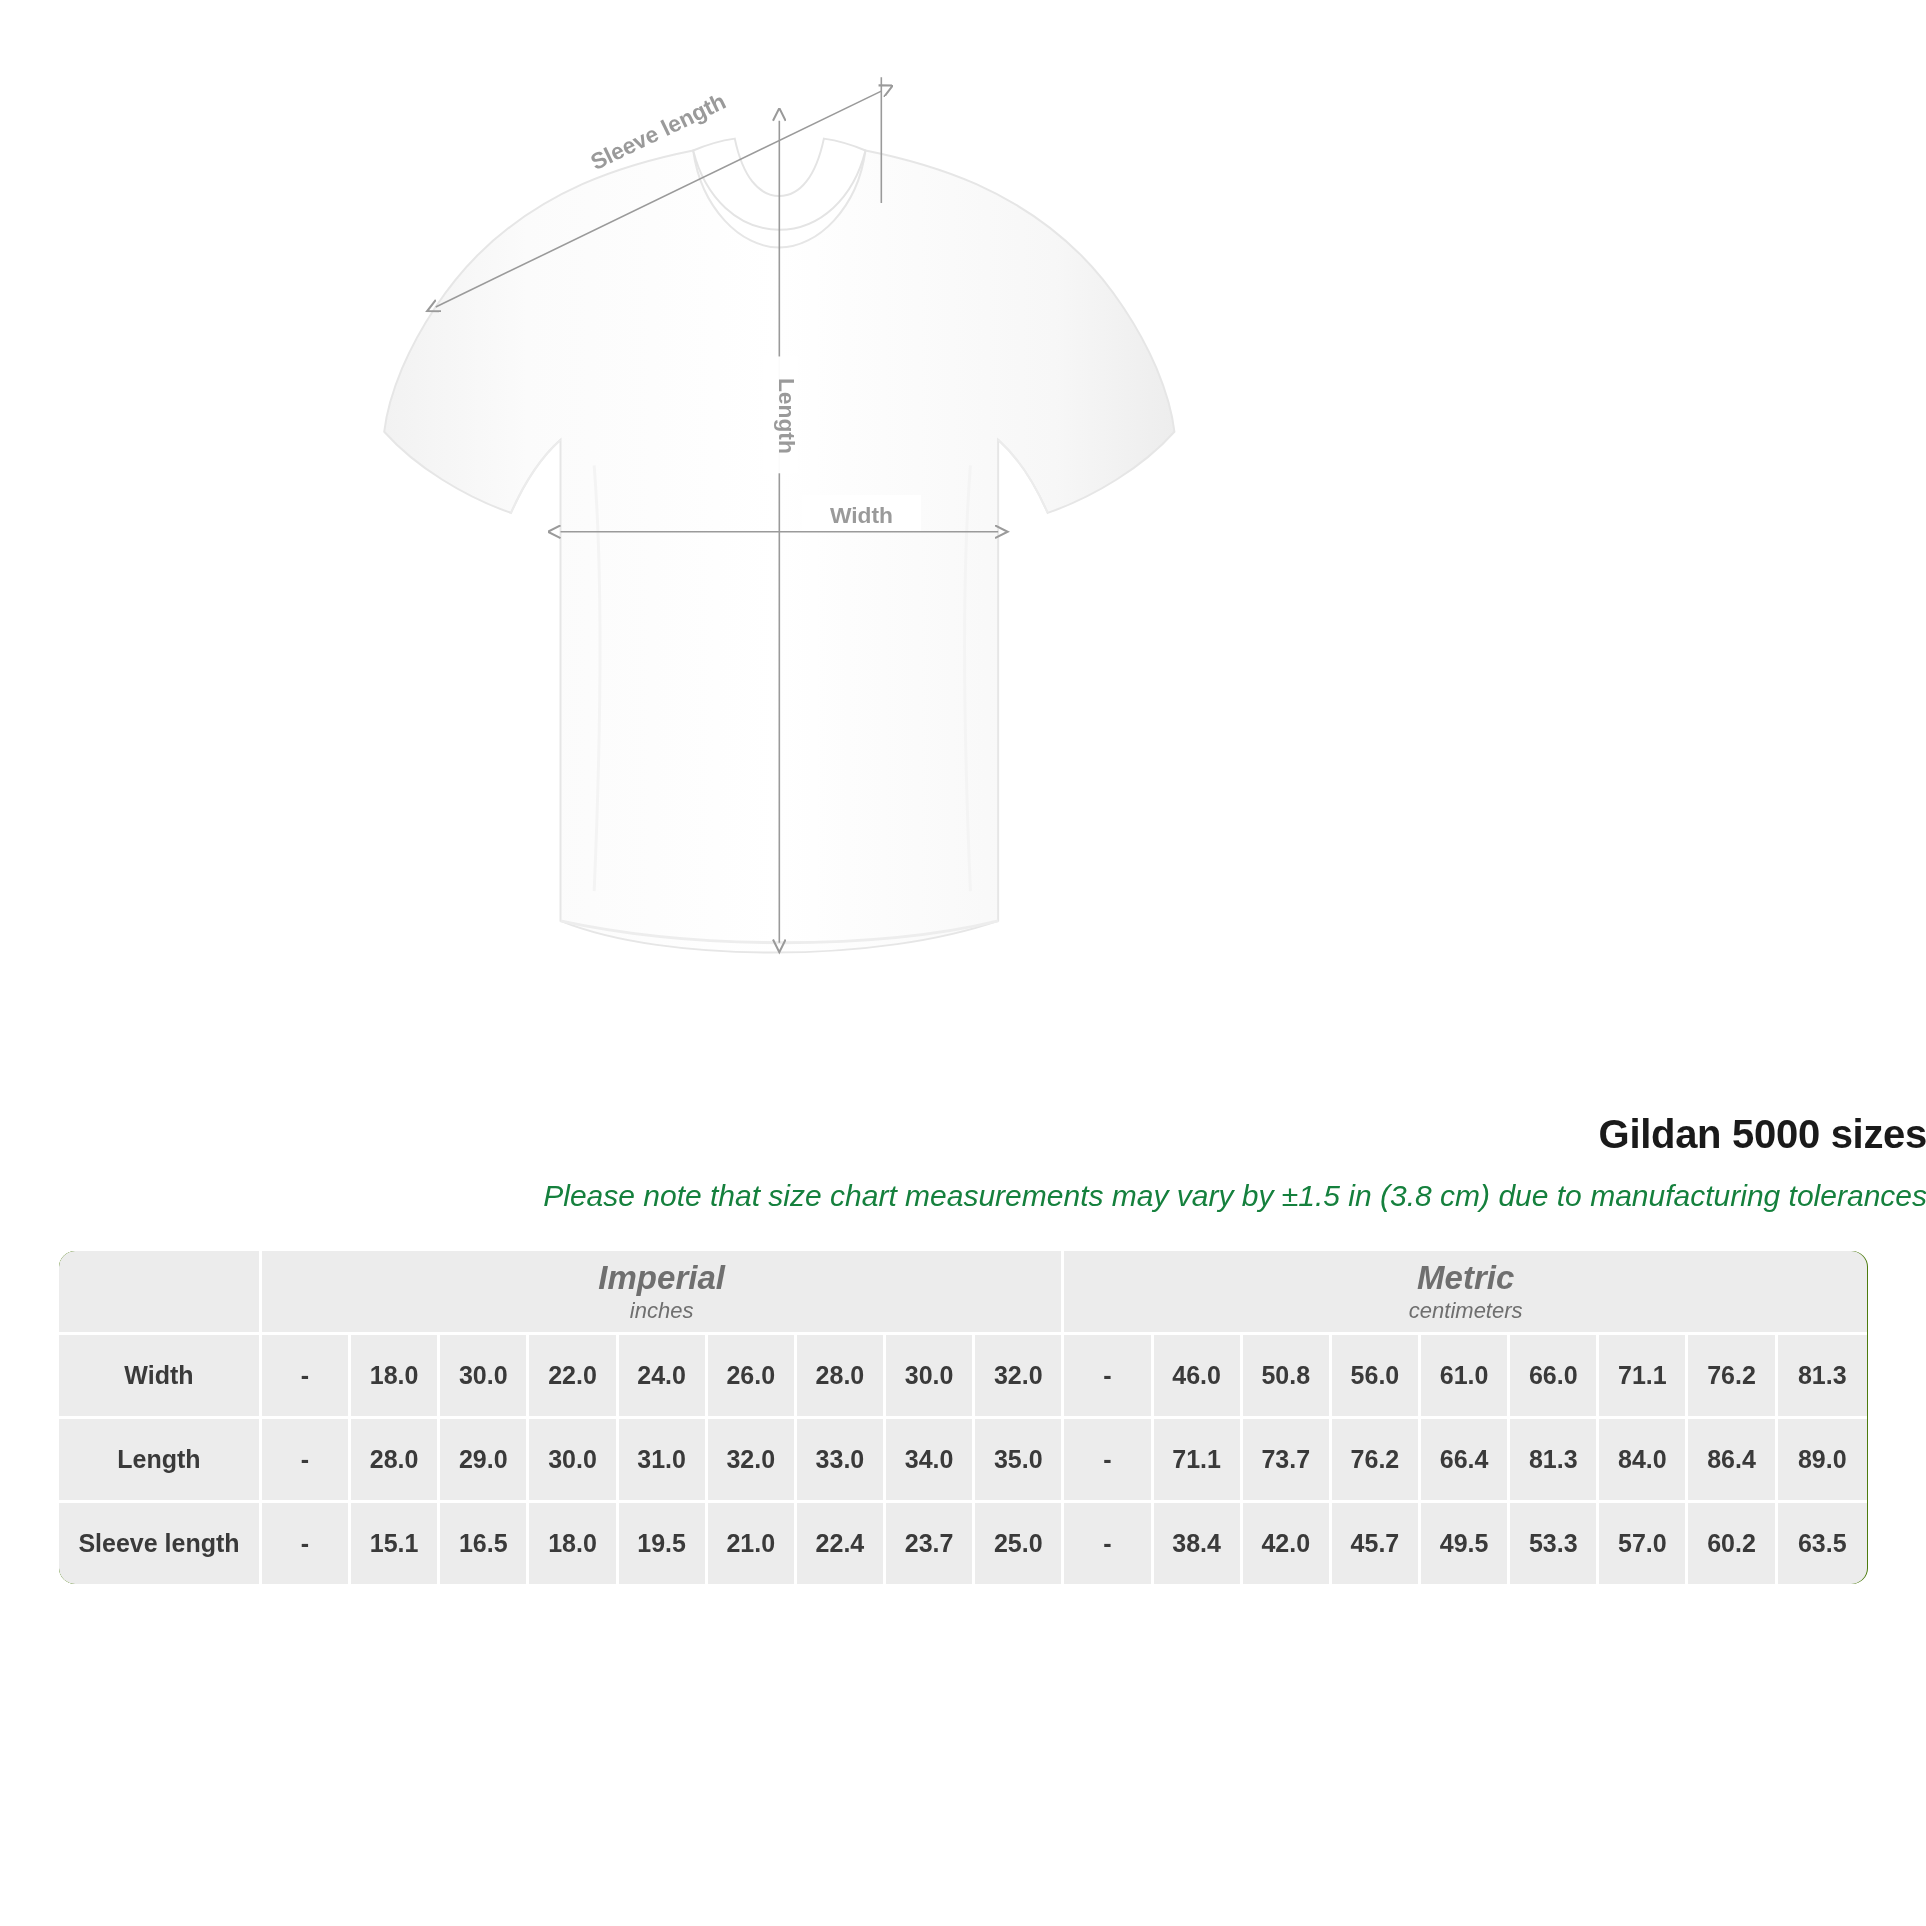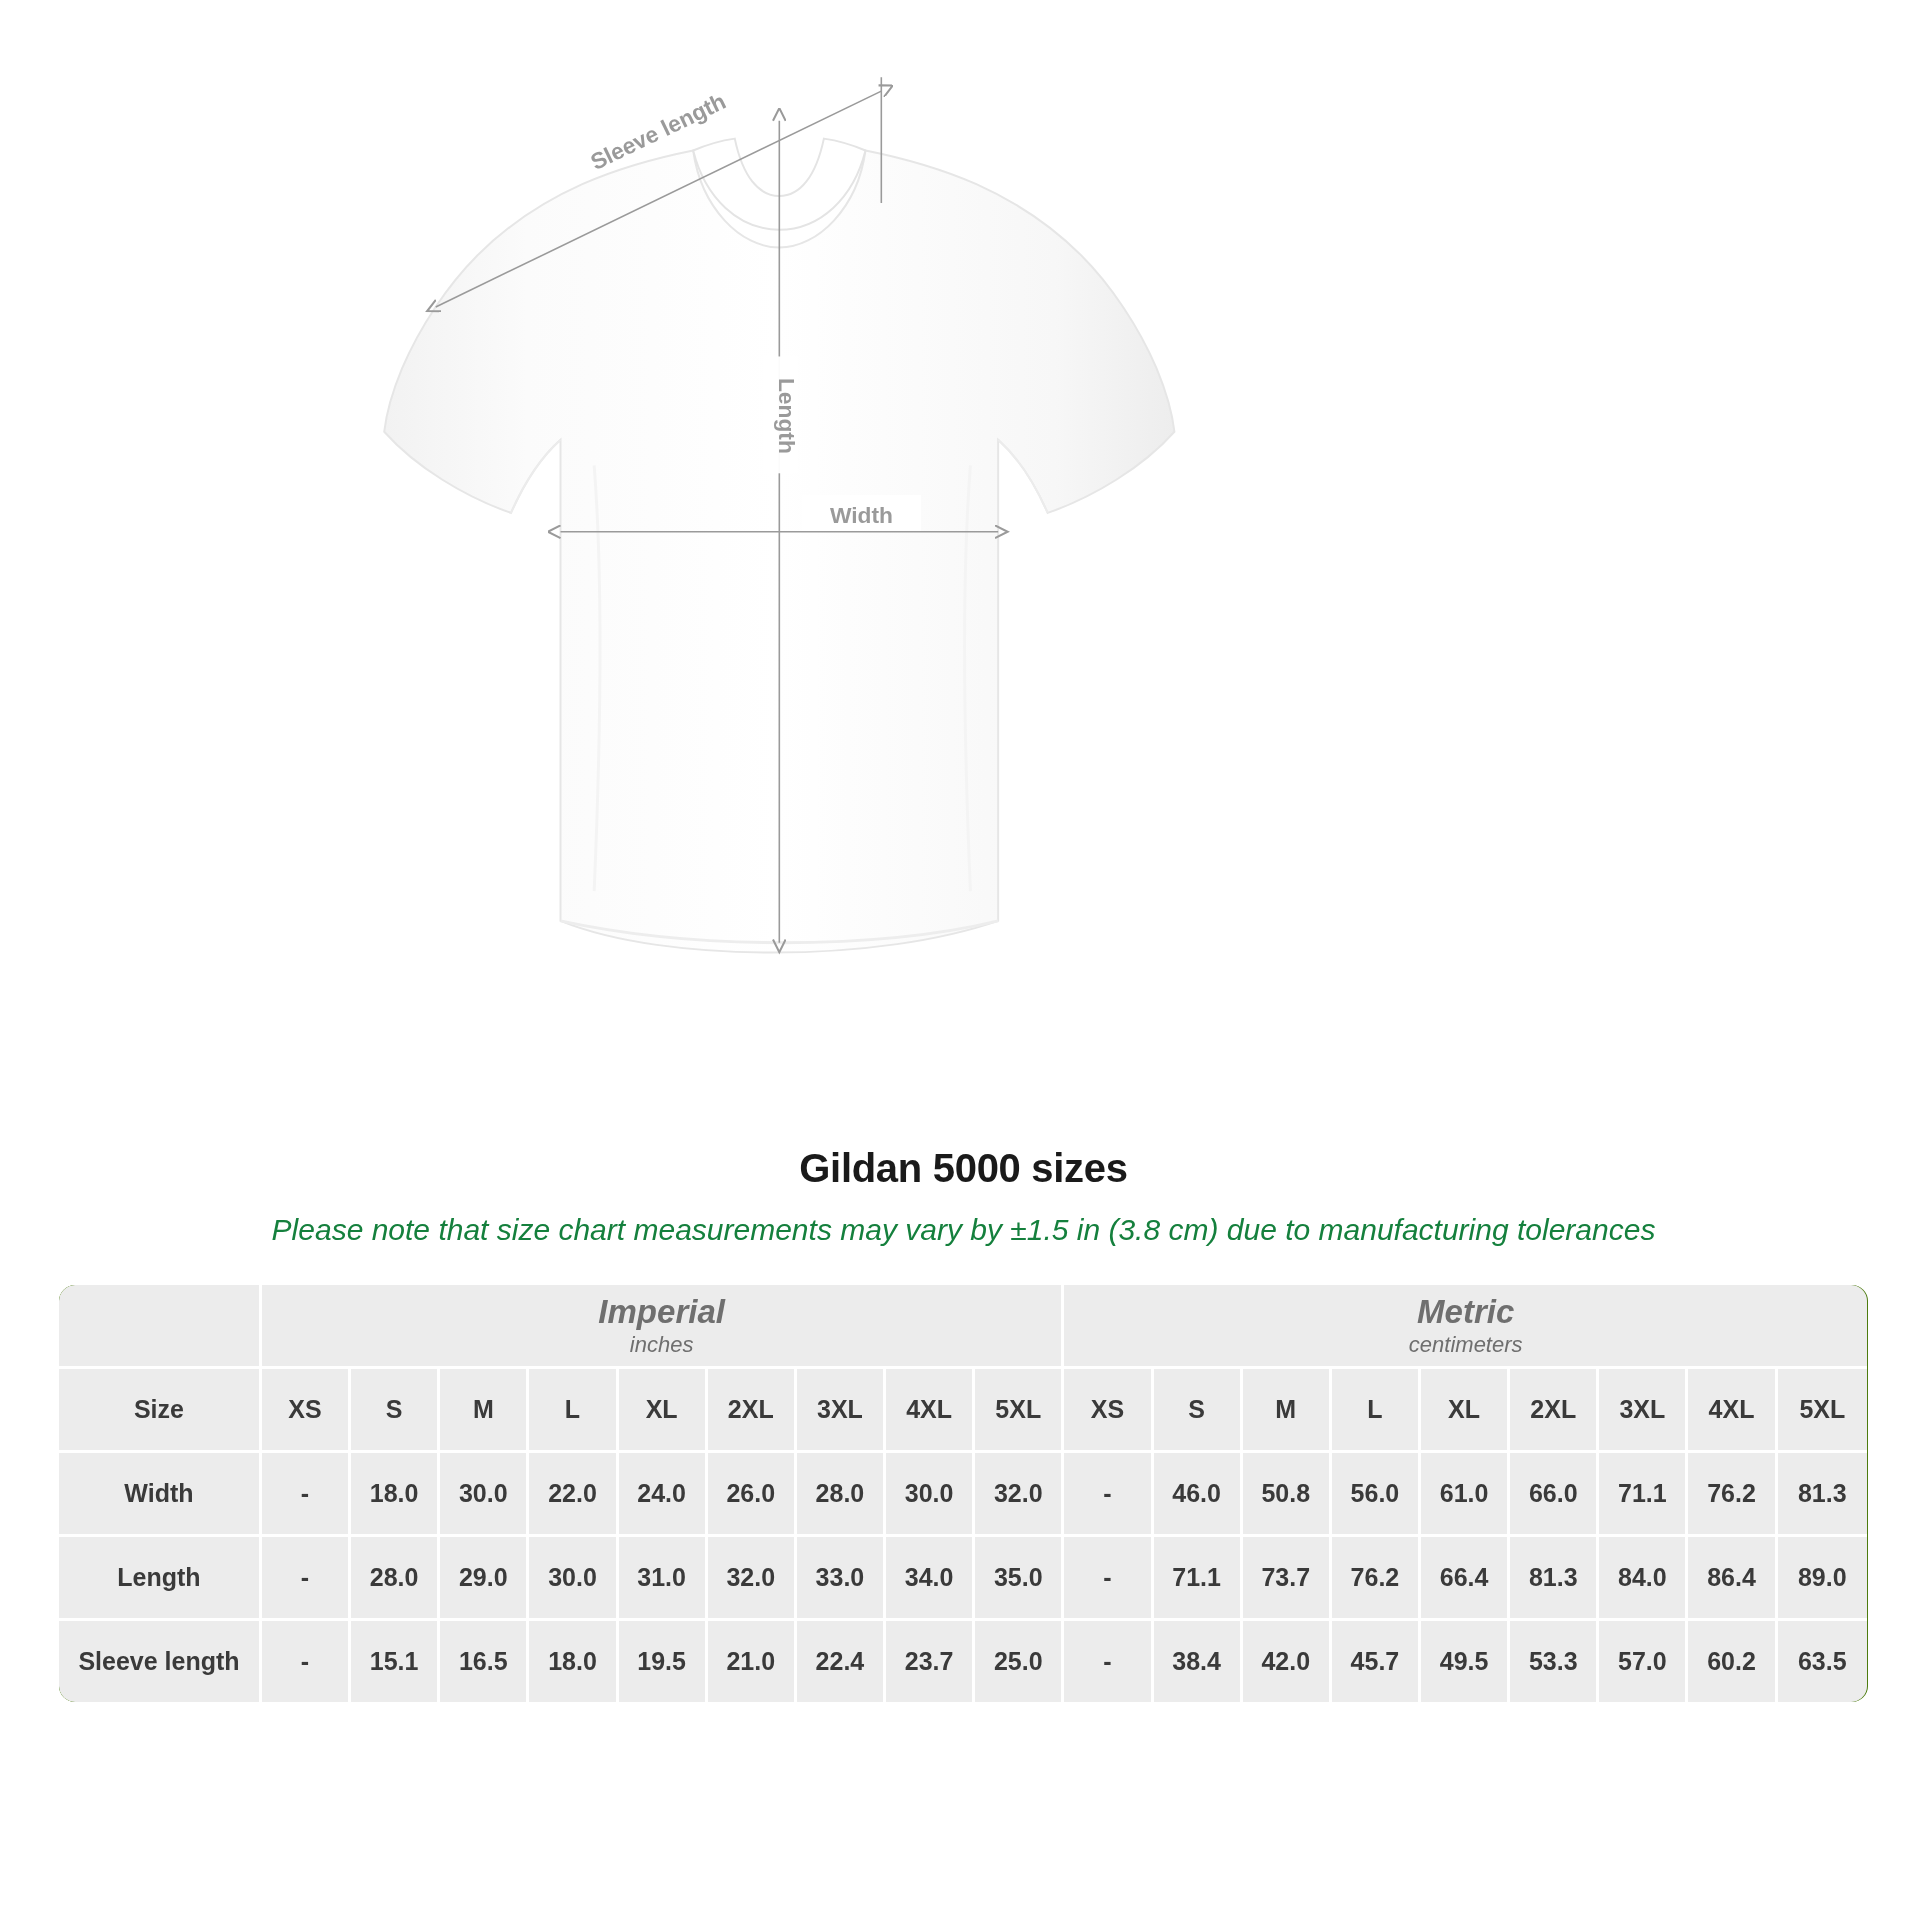--- a/index.html
+++ b/index.html
@@ -29,22 +29,22 @@
     height: 1109px;
   }
   .shirt-svg {
     position: absolute;
     left: 0;
     top: 0;
   }
 
   
   .title-block {
-    text-align: center;
-    margin-top: 37px;
+    text-align: right;
+    margin-top: 3px;
   }
   .chart-title {
     font-size: 40px;
     font-weight: bold;
     color: #1a1a1a;
     letter-spacing: -0.3px;
   }
   .chart-note {
     font-size: 30px;
     font-style: italic;
@@ -233,41 +233,20 @@
           <td class="unit-head" colspan="9">
             <div class="unit-title">Imperial</div>
             <div class="unit-sub">inches</div>
           </td>
           <td class="unit-head" colspan="9">
             <div class="unit-title">Metric</div>
             <div class="unit-sub">centimeters</div>
           </td>
         </tr>
 
-        <tr class="size-head">
-          <td class="row-label">Size</td>
-          <td>XS</td>
-          <td>S</td>
-          <td>M</td>
-          <td>L</td>
-          <td>XL</td>
-          <td>2XL</td>
-          <td>3XL</td>
-          <td>4XL</td>
-          <td>5XL</td>
-          <td>XS</td>
-          <td>S</td>
-          <td>M</td>
-          <td>L</td>
-          <td>XL</td>
-          <td>2XL</td>
-          <td>3XL</td>
-          <td>4XL</td>
-          <td>5XL</td>
-        </tr>
 
         <tr>
           <td class="row-label">Width</td>
           <td class="cell-val">-</td>
           <td class="cell-val">18.0</td>
           <td class="cell-val">30.0</td>
           <td class="cell-val">22.0</td>
           <td class="cell-val">24.0</td>
           <td class="cell-val">26.0</td>
           <td class="cell-val">28.0</td>

